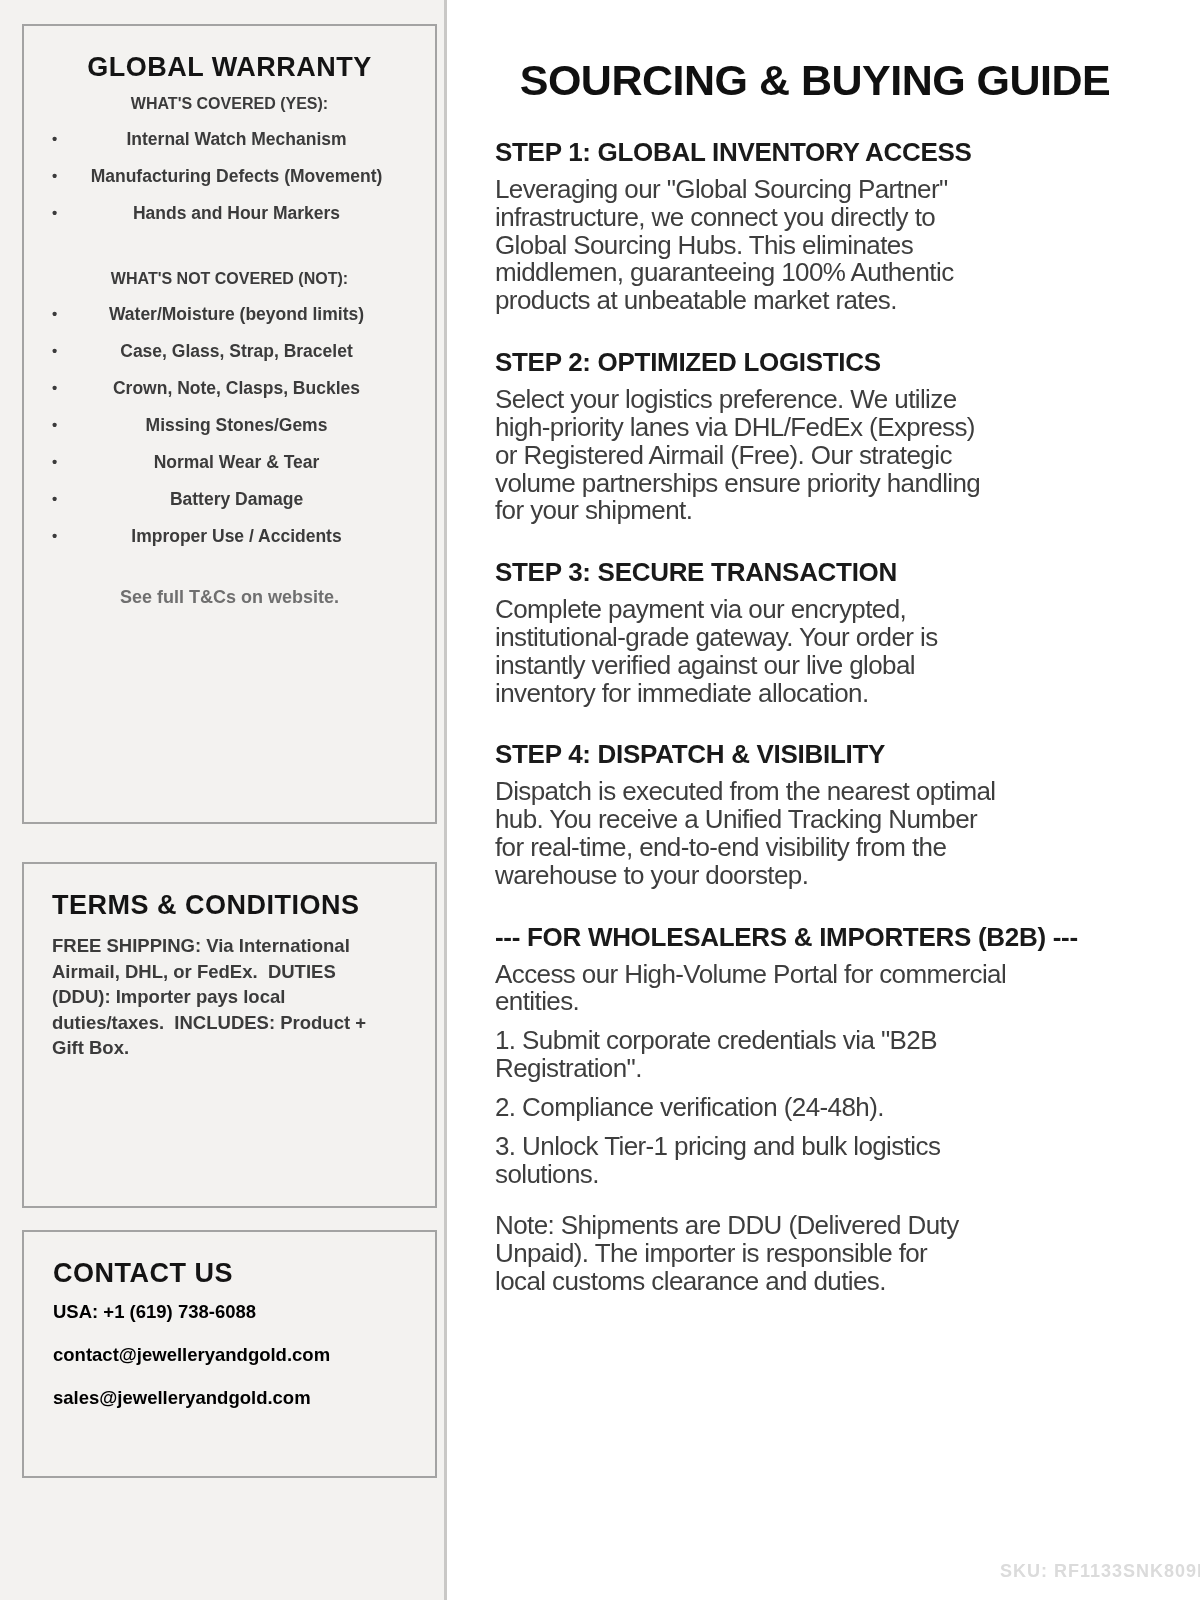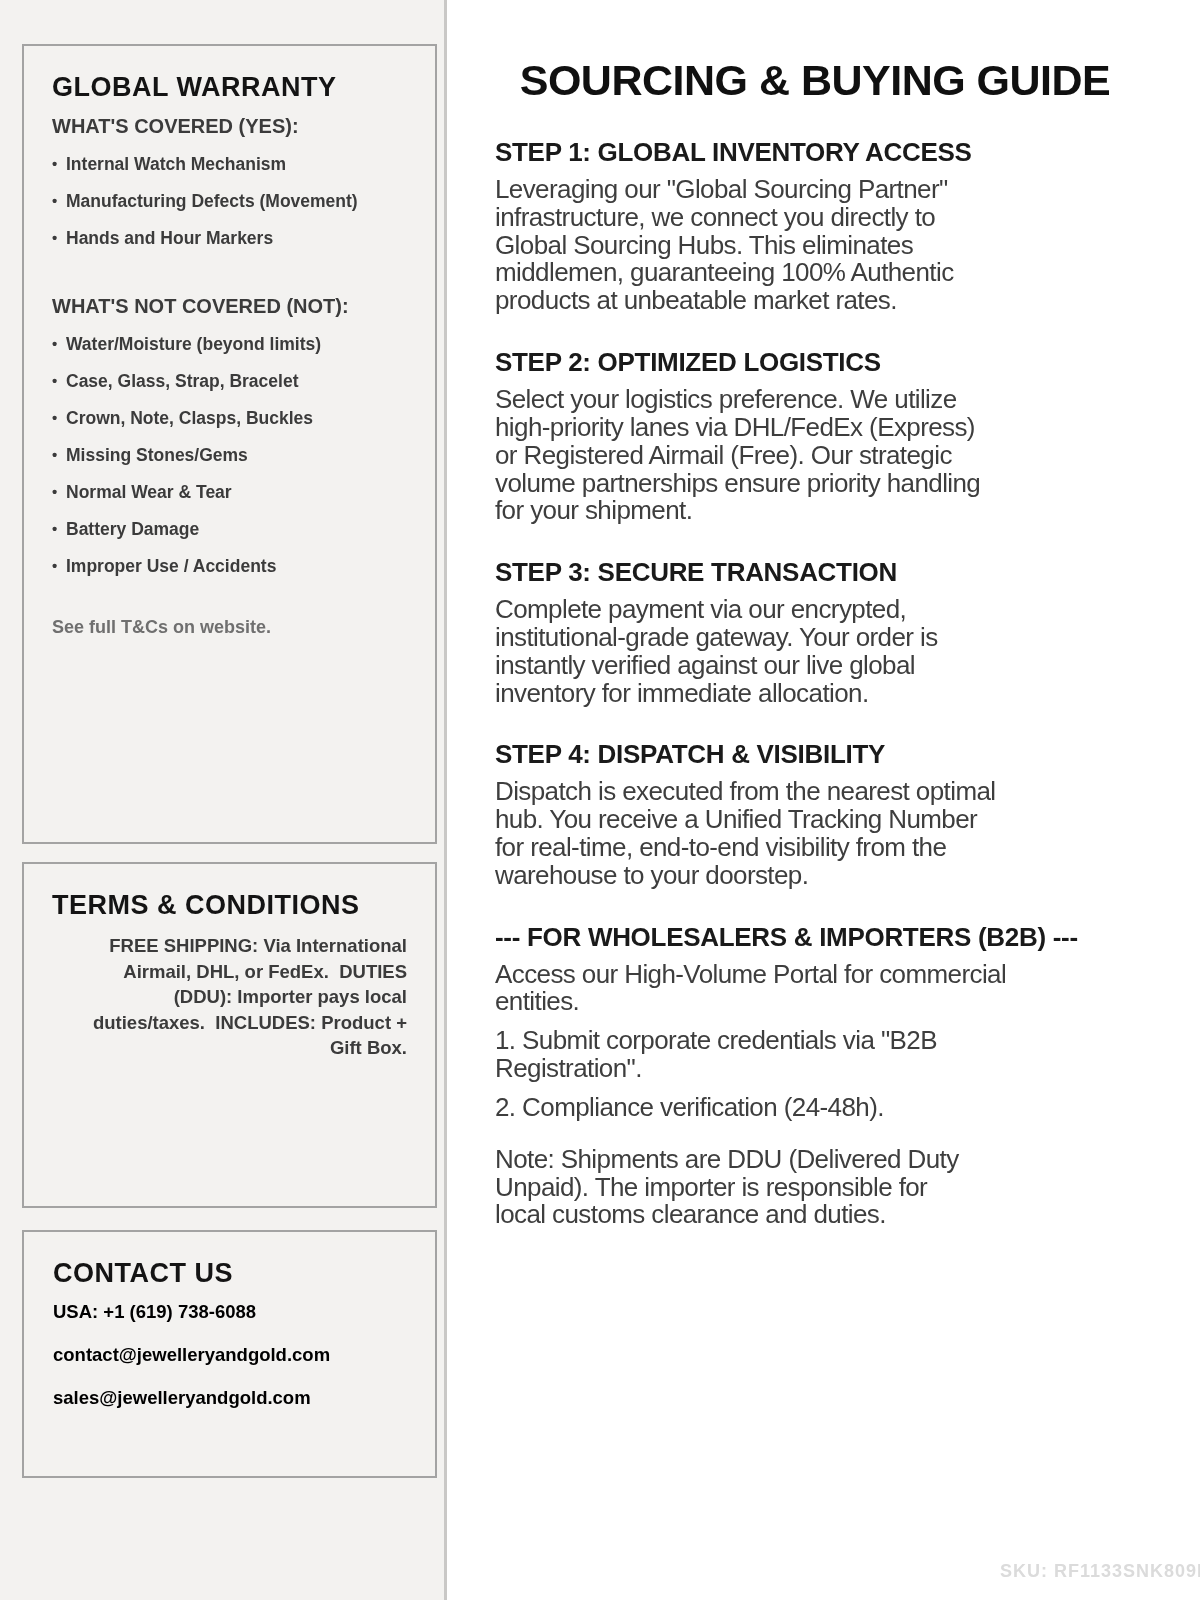--- a/index.html
+++ b/index.html
@@ -23,34 +23,34 @@
   }
   .side-box {
     position: absolute;
     left: 22px;
     width: 415px;
     box-sizing: border-box;
     border: 2px solid #a3a3a3;
     background: #f3f2f0;
     padding: 26px 28px;
   }
-  .box-warranty { top: 44px;  height: 800px; }
+  .box-warranty { top: 24px;  height: 800px; text-align: center; }
   .box-terms    { top: 862px; height: 346px; }
   .box-contact  { top: 1230px; height: 248px; padding-left: 29px; }
 
   .side-box h2 {
     margin: 0 0 12px 0;
     font-size: 27px;
     font-weight: 700;
     color: #141414;
     letter-spacing: 0.5px;
   }
   .side-sub {
     margin: 0 0 2px 0;
-    font-size: 20px;
+    font-size: 16px;
     font-weight: 700;
     color: #3b3b3b;
   }
   .side-sub.second { margin-top: 46px; }
   .side-bullets { margin: 0; padding: 0; list-style: none; }
   .side-bullets li {
     position: relative;
     margin: 16px 0;
     padding-left: 14px;
     font-size: 17.5px;
@@ -69,21 +69,20 @@
     font-size: 18px;
     font-weight: 700;
     color: #6f6f6f;
   }
   .side-text {
     font-size: 18.5px;
     font-weight: 700;
     color: #3b3b3b;
     line-height: 1.38;
     white-space: pre-line;
-    text-align: right;
   }
   .contact-line {
     font-size: 18.5px;
     font-weight: 700;
     color: #000000;
     margin: 0 0 21px 0;
   }
 
   
   .main {
@@ -207,18 +206,20 @@
 hub. You receive a Unified Tracking Number
 for real-time, end-to-end visibility from the
 warehouse to your doorstep.</p>
 
   <h3 class="step-heading">--- FOR WHOLESALERS &amp; IMPORTERS (B2B) ---</h3>
   <p class="para">Access our High-Volume Portal for commercial
 entities.</p>
   <p class="para gap">1. Submit corporate credentials via "B2B
 Registration".</p>
   <p class="para gap">2. Compliance verification (24-48h).</p>
+  <p class="para gap">3. Unlock Tier-1 pricing and bulk logistics
+solutions.</p>
   <p class="para note-gap">Note: Shipments are DDU (Delivered Duty
 Unpaid). The importer is responsible for
 local customs clearance and duties.</p>
 </div>
 
 <div class="sku">SKU: RF1133SNK809K7</div>
 
 </body></html>

